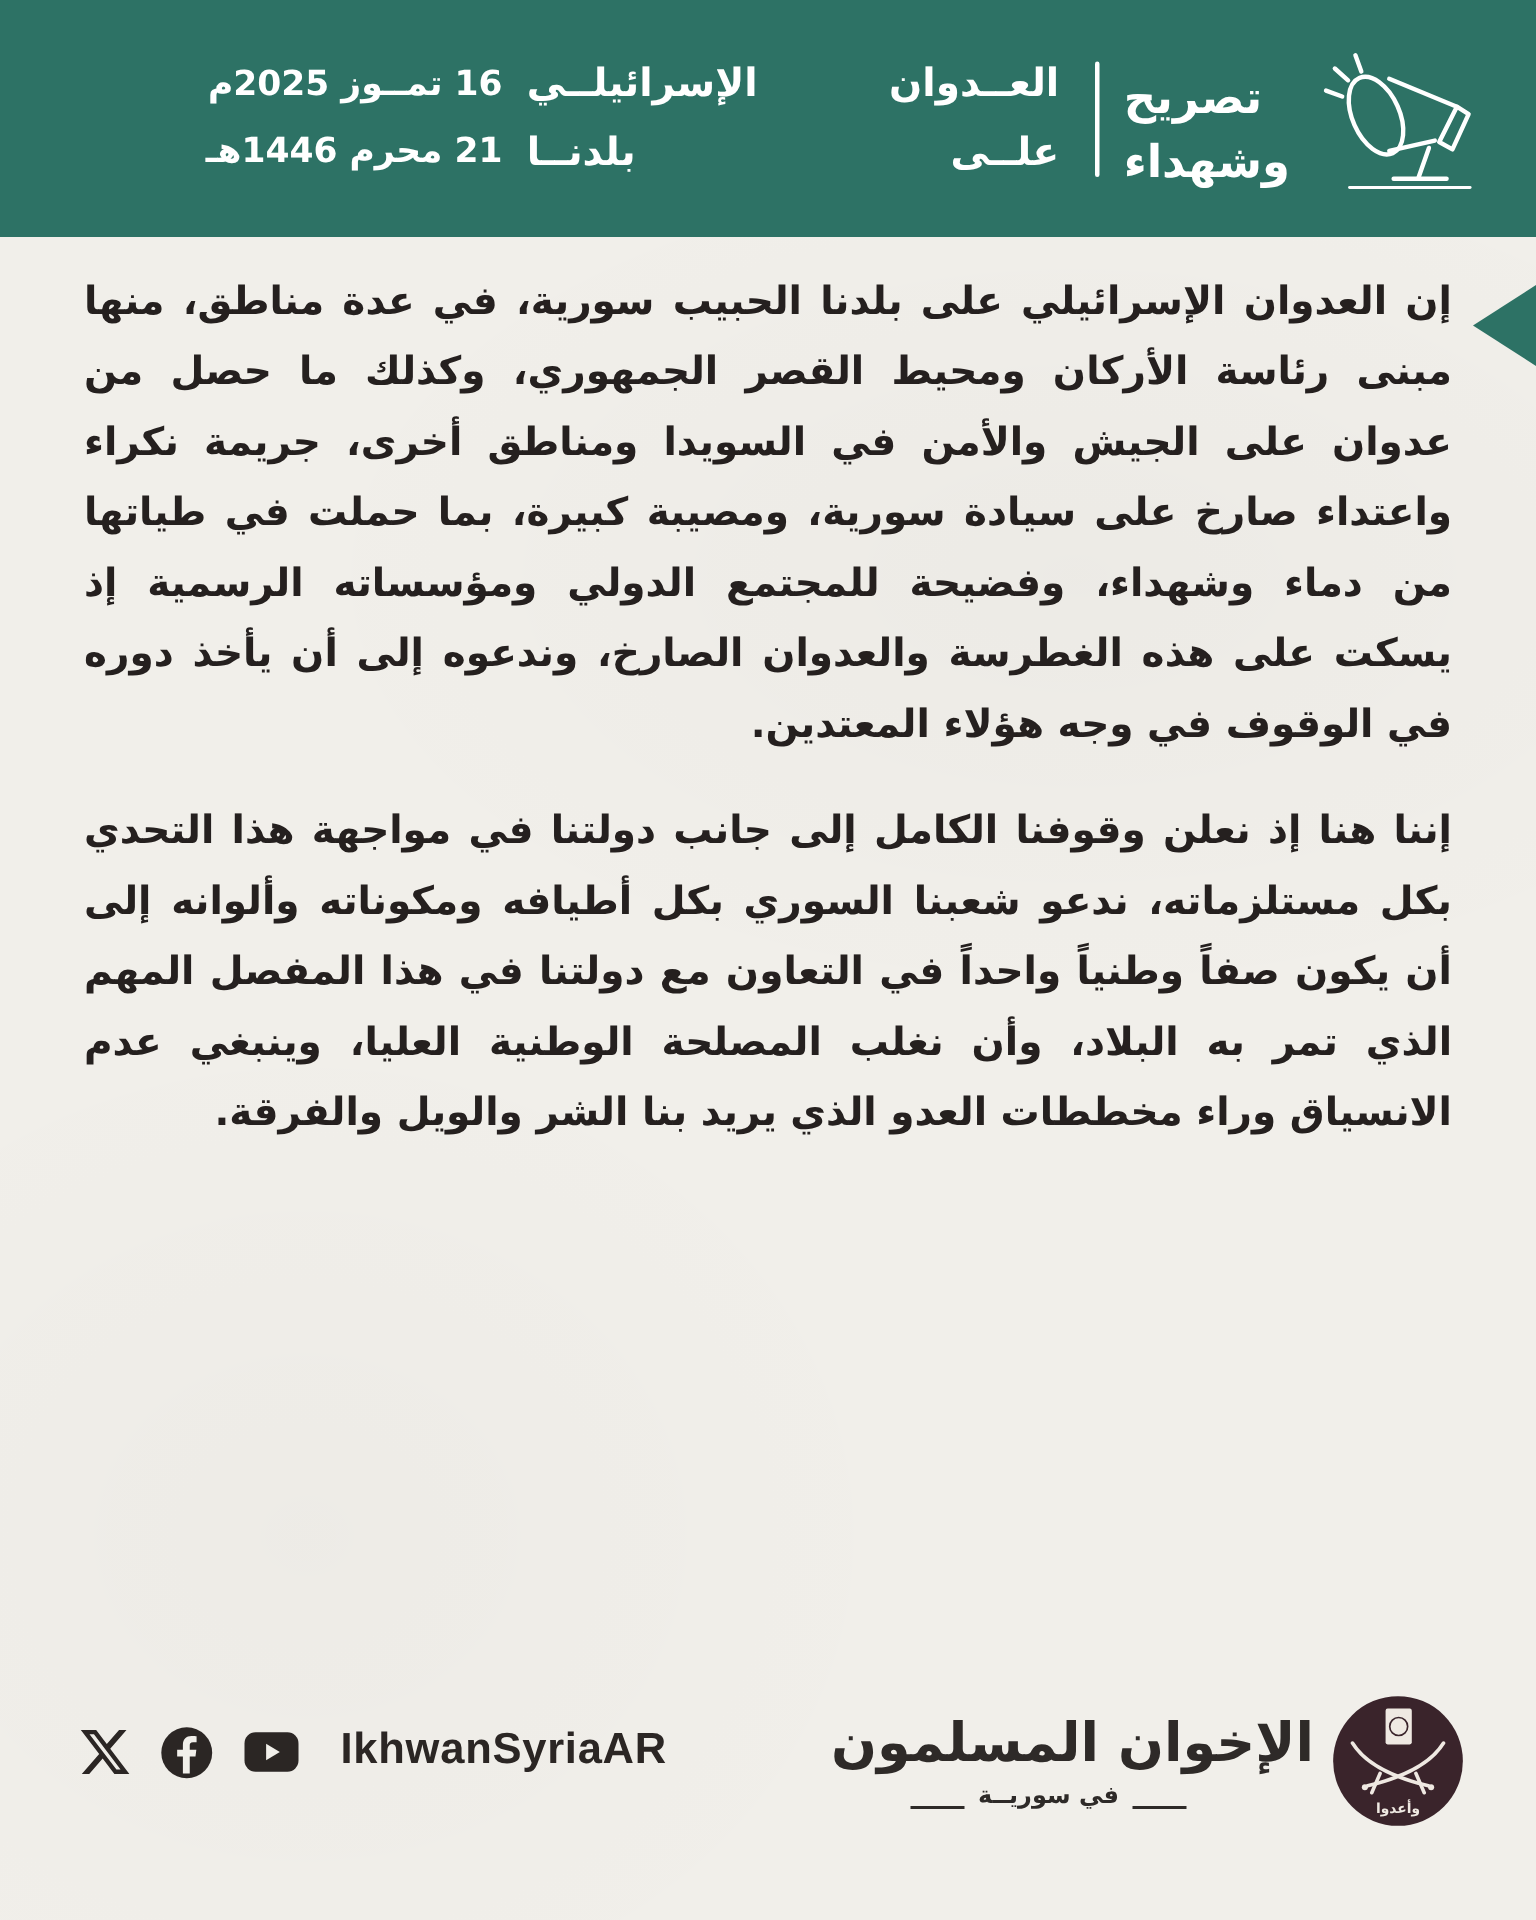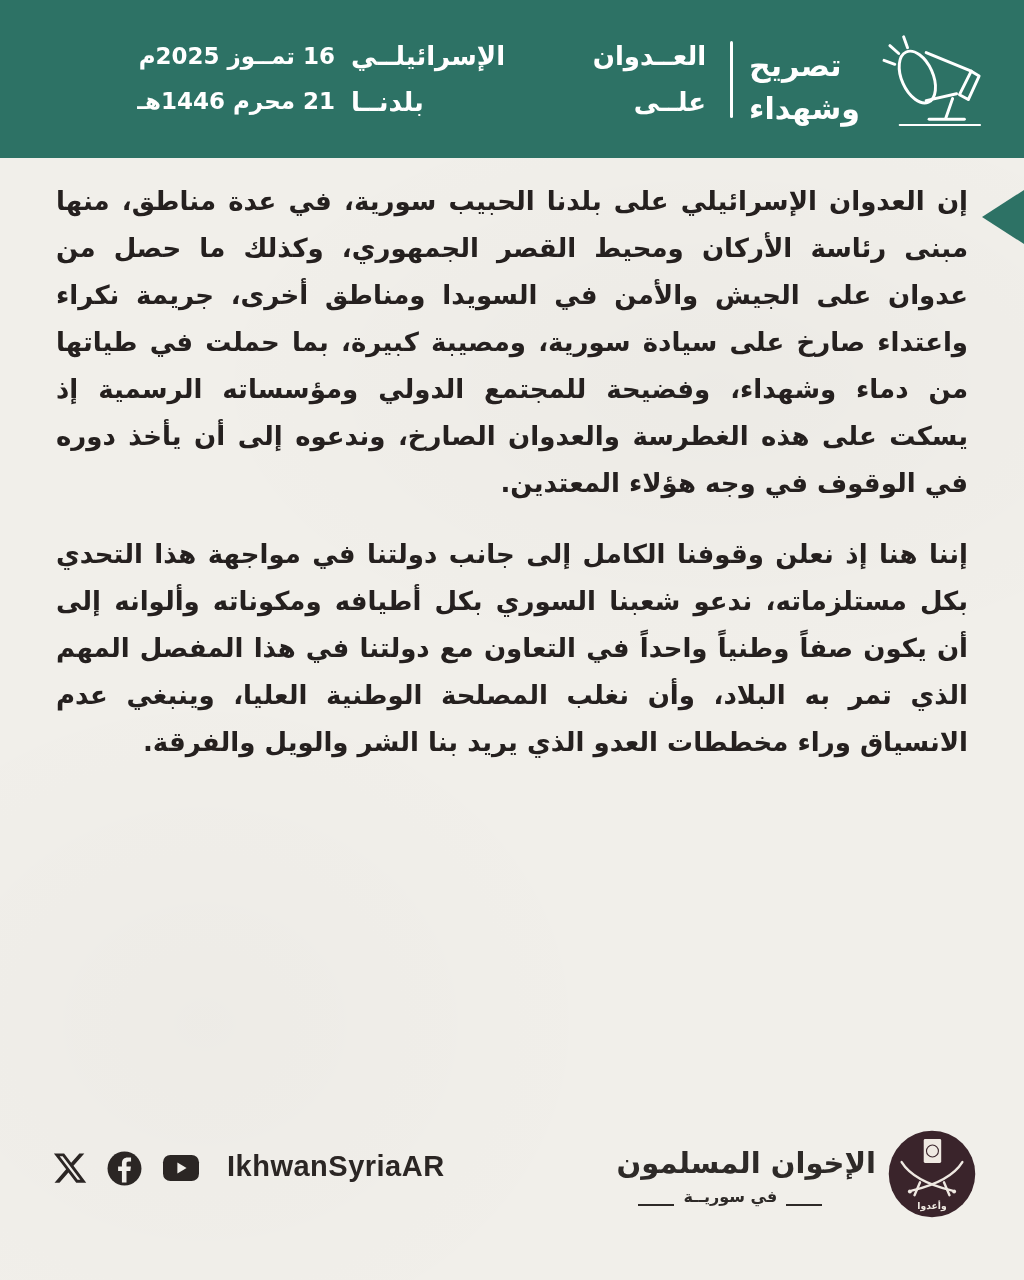--- a/index.html
+++ b/index.html
@@ -37,21 +37,21 @@
   .content p{margin:0 0 24px 0;}
   .verse{color:#177a67;margin:0 0 26px 0 !important;}
   .closing{margin:0 !important;}
   
   .social{position:absolute;left:52px;top:1150px;display:flex;gap:18px;direction:ltr;}
   .social svg{display:block;}
   .handle{font-family:"Liberation Sans",sans-serif;font-weight:600;font-size:29px;color:#2b2624;margin-left:8px;letter-spacing:0.5px;}
   .logo{position:absolute;right:46px;top:1128px;display:flex;align-items:center;gap:10px;}
   .emblem svg{display:block;width:92px;height:92px;}
   .calligraphy{text-align:center;color:#2e2a28;}
-  .cal-name{font-size:29px;font-weight:bold;line-height:40px;white-space:nowrap;margin-left:32px;}
+  .cal-name{font-size:36px;font-weight:bold;line-height:40px;white-space:nowrap;margin-left:32px;}
   .cal-sub{display:flex;align-items:flex-end;justify-content:center;gap:9px;margin-top:4px;}
   .cal-sub .dash{width:36px;height:2px;background:#2e2a28;}
   .cal-sub .loc{font-size:16px;font-weight:bold;white-space:nowrap;}
 </style>
 </head>
 <body>
 
 <div class="page">
 
   <header class="band">

